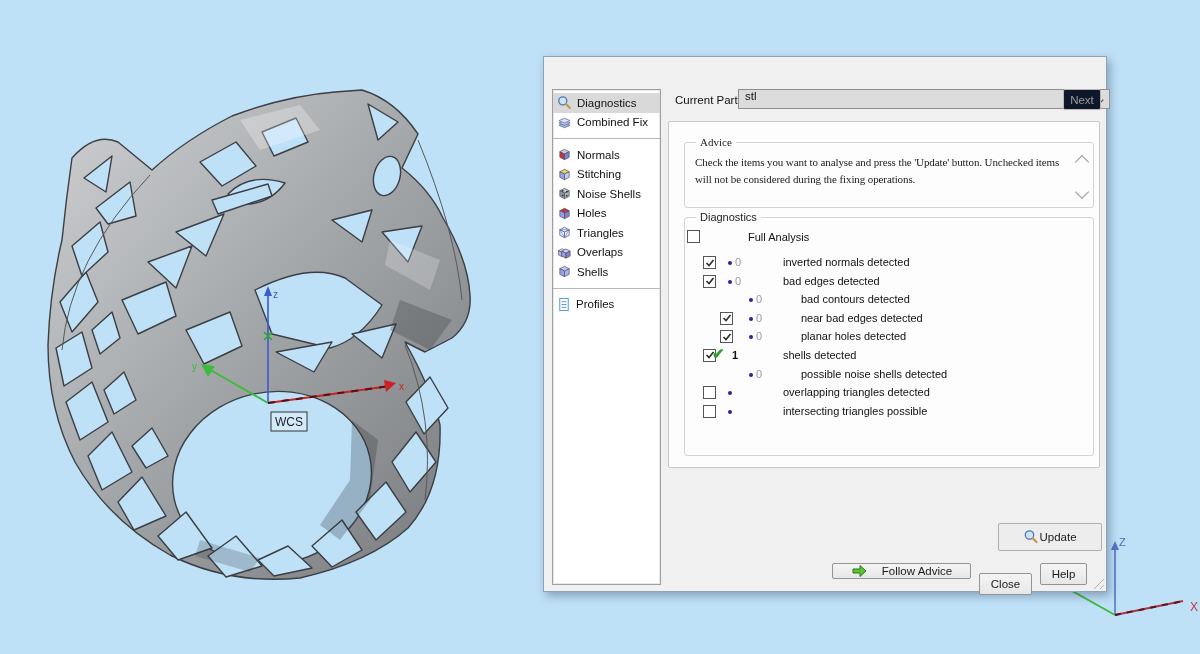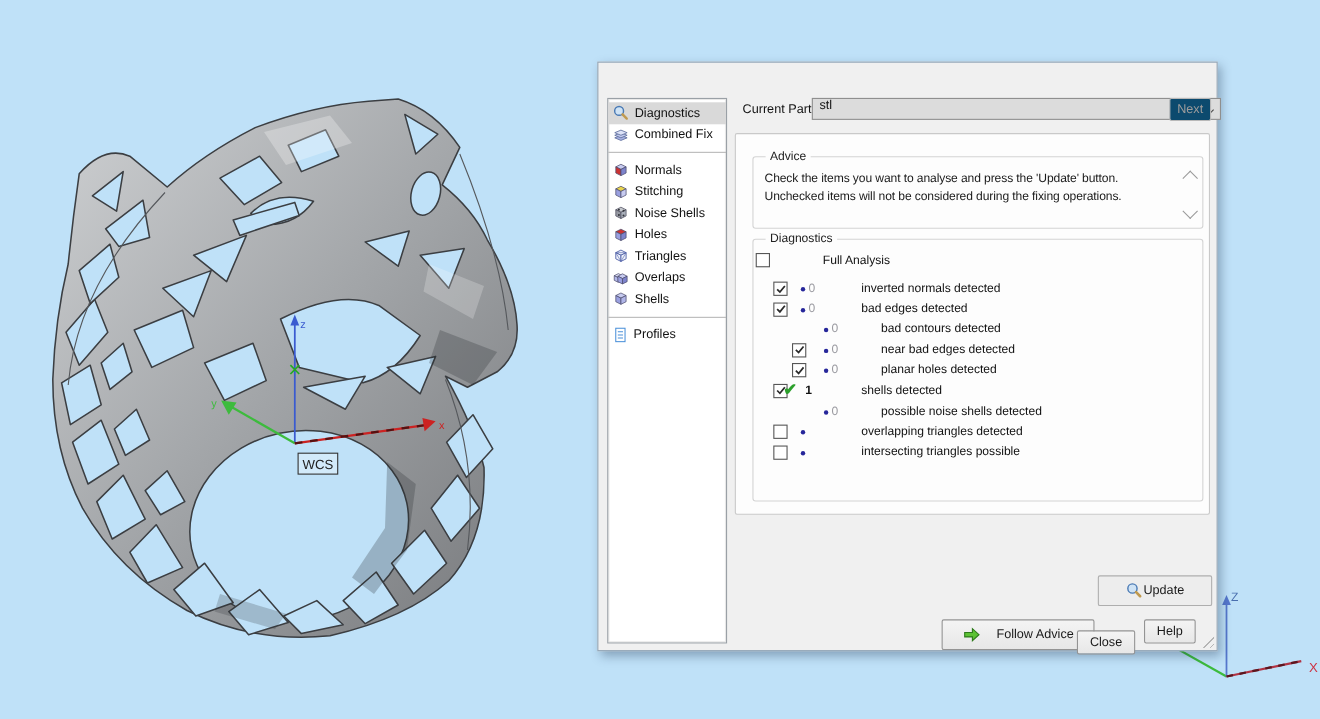--- a/index.html
+++ b/index.html
@@ -34,30 +34,30 @@
 
   
   .cp-label{position:absolute;left:131px;top:37px;font-size:11.5px;color:#111;}
   .combo{position:absolute;left:194px;top:32px;width:372px;height:20px;background:#dcdcdc;
          border:1px solid #8f8f8f;display:flex;align-items:flex-start;padding-left:6px;box-sizing:border-box;
          font-size:11.5px;color:#111;}
   .combo .chev{position:absolute;right:7px;top:6px;width:7px;height:7px;border-right:1.6px solid #444;
          border-bottom:1.6px solid #444;transform:rotate(45deg);}
   .btn{background:linear-gradient(#f4f4f4,#e7e7e7);border:1px solid #949494;border-radius:2px;
        display:flex;align-items:center;justify-content:center;font-size:11.5px;color:#1a1a1a;box-sizing:border-box;}
-  .btn-next{position:absolute;left:519px;top:32px;width:38px;height:21px;background:#0c4a6e;
+  .btn-next{position:absolute;left:519px;top:32px;width:38px;height:21px;background:#0f172a;
             border:1px solid #b8b8b8;color:#9c9c9c;}
 
   
   .panel{position:absolute;left:124px;top:64px;width:430px;height:345px;background:#fdfdfd;
          border:1px solid #c9c9c9;border-radius:2px;}
   .group{position:absolute;border:1px solid #d4d4d4;border-radius:3px;background:#fdfdfd;}
   .group>.gtitle{position:absolute;top:-7px;left:11px;background:#fdfdfd;padding:0 4px;
                  font-size:11px;color:#222;}
-  .g-advice{left:15px;top:20px;width:408px;height:64px;}
+  .g-advice{left:15px;top:20px;width:408px;height:64px;font-family:Liberation Serif, serif;}
   .advice-text{position:absolute;left:10px;top:11px;width:372px;font-size:11px;line-height:1.5;
                color:#1a1a1a;letter-spacing:-0.1px;}
   .scrollchev{position:absolute;right:6px;width:9px;height:9px;border-right:1.6px solid #9a9a9a;
               border-bottom:1.6px solid #9a9a9a;}
   .chev-up{top:14px;transform:rotate(-135deg);}
   .chev-dn{bottom:10px;transform:rotate(45deg);}
   .g-diag{left:15px;top:95px;width:408px;height:237px;}
 
   .checkbox{width:13px;height:13px;background:#fff;border:1px solid #565656;box-sizing:border-box;
             display:flex;align-items:center;justify-content:center;}
@@ -73,21 +73,21 @@
   .dot.lvl1{left:64px;}
   .cnt{position:absolute;left:50px;top:1px;font-size:11px;color:#9a9aa0;}
   .cnt.lvl1{left:71px;}
   .lbl{position:absolute;left:98px;top:1px;font-size:11px;color:#111;white-space:nowrap;}
   .lbl.lvl1{left:116px;}
   .greencheck{position:absolute;left:27px;top:-3px;font-size:15px;font-weight:bold;color:#2ca02c;}
   .cnt-strong{position:absolute;left:47px;top:1px;font-size:11px;font-weight:bold;color:#111;}
 
   .btn-update{position:absolute;left:313px;top:305px;width:104px;height:28px;
               background:#ededed;border:1px solid #aeaeae;}
-  .btn-follow{position:absolute;left:288px;top:506px;width:139px;height:28px;gap:14px;margin-left:24px;}
+  .btn-follow{position:absolute;left:288px;top:506px;width:139px;height:16px;gap:14px;}
   .btn-close{position:absolute;left:435px;top:506px;width:53px;height:22px;margin-top:10px;}
   .btn-help{position:absolute;left:496px;top:506px;width:47px;height:22px;}
 
   .grip{position:absolute;right:2px;bottom:2px;width:13px;height:13px;
         background:repeating-linear-gradient(135deg,transparent 0 3px,#b5b5b5 3px 4px);
         clip-path:polygon(100% 0,100% 100%,0 100%);}
 </style>
 </head>
 <body style="background: rgb(191, 225, 248);">
 

